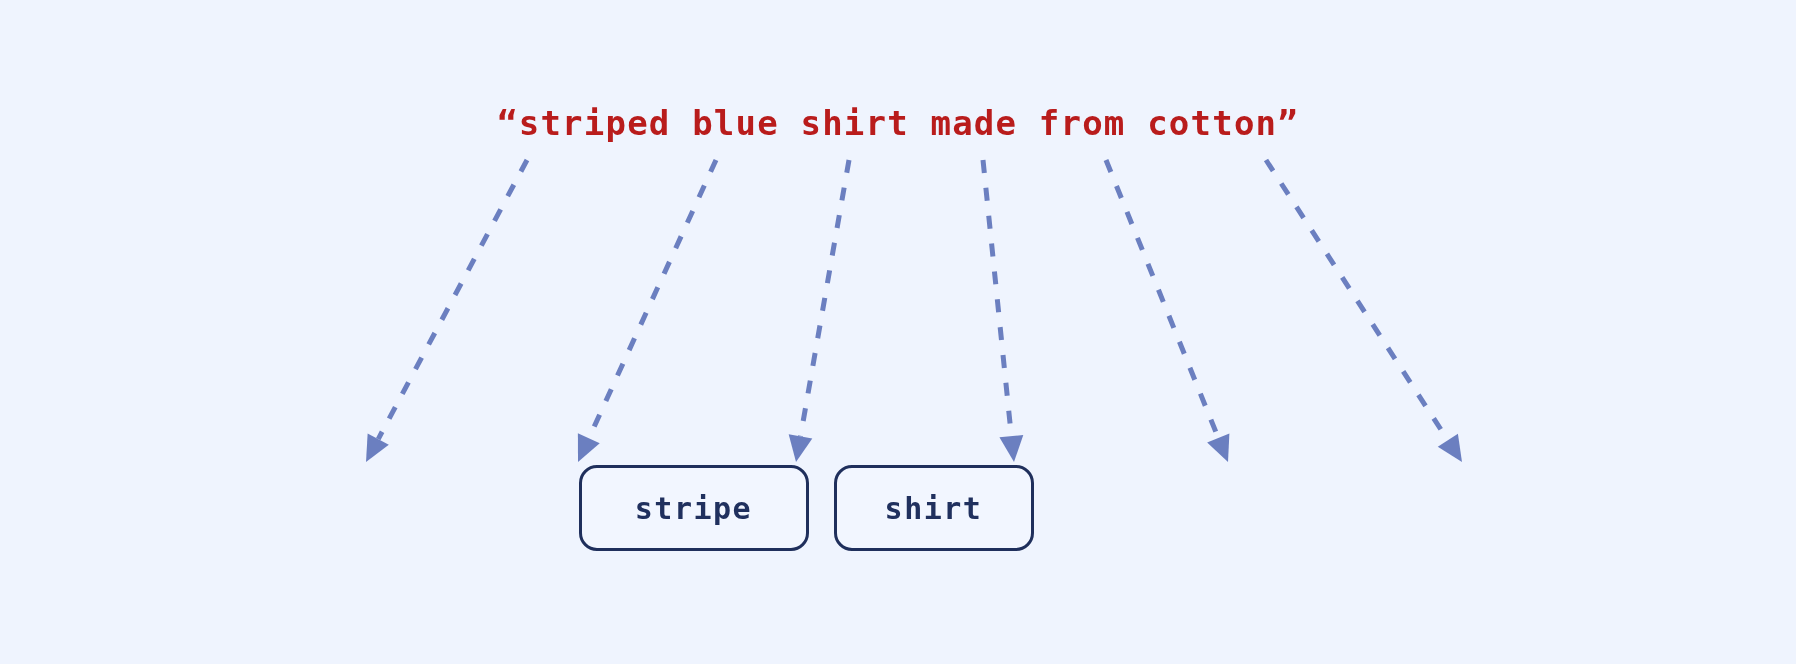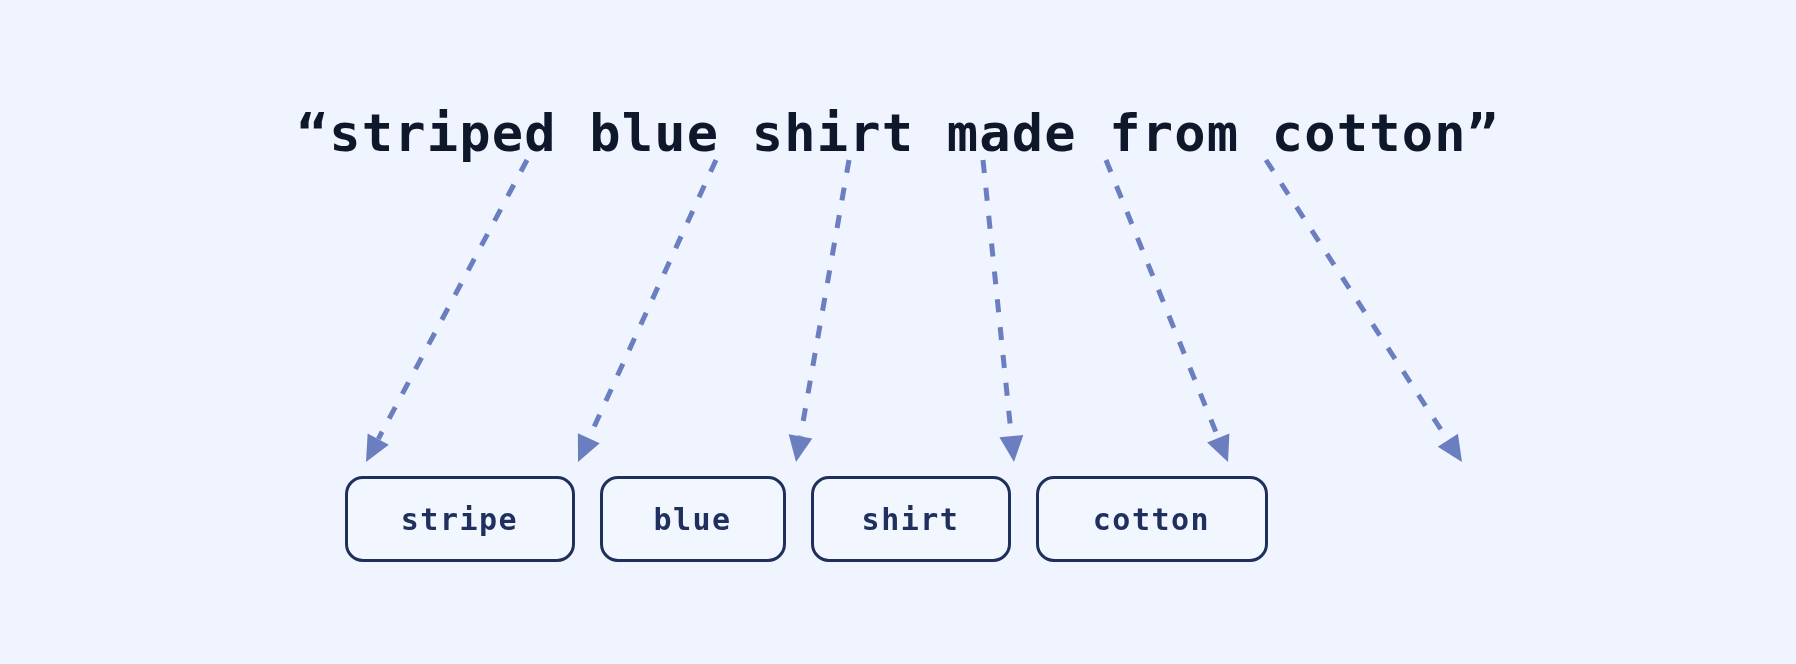--- a/index.html
+++ b/index.html
@@ -26,34 +26,34 @@
     height: 664px;
     pointer-events: none;
   }
   .caption {
     position: absolute;
     left: 0;
     top: 103px;
     width: 1796px;
     text-align: center;
     font-family: "DejaVu Sans Mono", monospace;
-    font-size: 52px;
+    font-size: 34px;
     font-weight: 700;
     letter-spacing: 1.2px;
-    color: #0f172a;
+    color: #b91c1c;
     white-space: pre;
   }
   .token-row {
     position: absolute;
     left: 0;
     top: 465px;
     width: 1612px;
     display: flex;
     justify-content: center;
-    align-items: flex-end;
+    align-items: flex-start;
     gap: 25px;
   }
   .token-box {
     position: relative;
     box-sizing: border-box;
     height: 86px;
     border: 3px solid #1f2f5c;
     border-radius: 18px;
     background: #f2f6ff;
     display: flex;
@@ -79,21 +79,21 @@
   .strike-x {
     position: absolute;
     left: 0;
     top: 0;
     width: 100%;
     height: 100%;
     overflow: visible;
   }
   .w-stripe { width: 230px; }
   .w-blue   { width: 186px; }
-  .w-shirt  { width: 200px; margin-top: 11px; }
+  .w-shirt  { width: 200px; }
   .w-make   { width: 196px; }
   .w-from   { width: 196px; }
   .w-cotton { width: 232px; }
 </style>
 </head>
 <body>
 
 <div id="stage">
 
   <div class="caption">“striped blue shirt made from cotton”</div>
@@ -112,28 +112,22 @@
       <line x1="1266" y1="160" x2="1447.8455365677" y2="440.1905716502316" stroke="#6b7fc0" stroke-width="5" stroke-dasharray="13 15" stroke-linecap="butt"></line>
       <polygon points="1462,462 1437.7796465601145,446.72340092667775 1457.9114265752855,433.6577423737855" fill="#6b7fc0"></polygon>
     </svg>
 
   <div class="token-row">
 
     <div class="token-box w-stripe">
       <span class="token-label">stripe</span>
     </div>
 
-    <div class="token-box w-blue">
-      <span class="token-label">blue</span>
-    </div>
 
     <div class="token-box w-shirt">
       <span class="token-label">shirt</span>
     </div>
 
 
 
-    <div class="token-box w-cotton">
-      <span class="token-label">cotton</span>
-    </div>
 
   </div>
 </div>
 
 </body></html>

